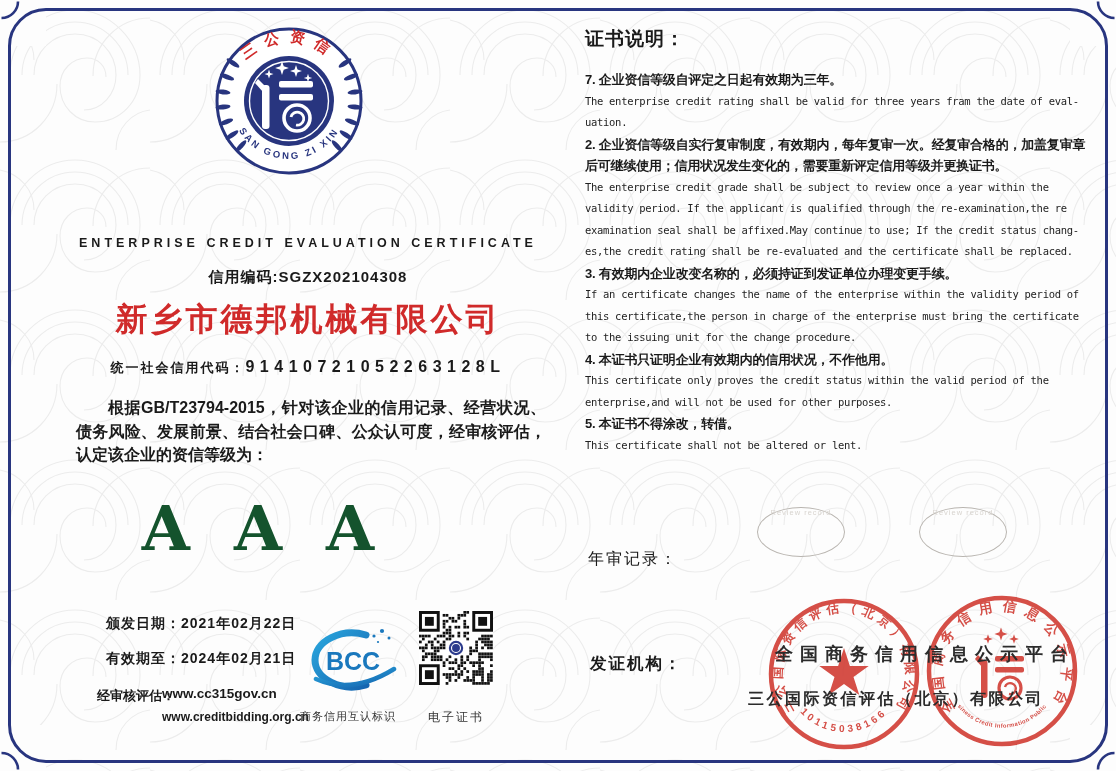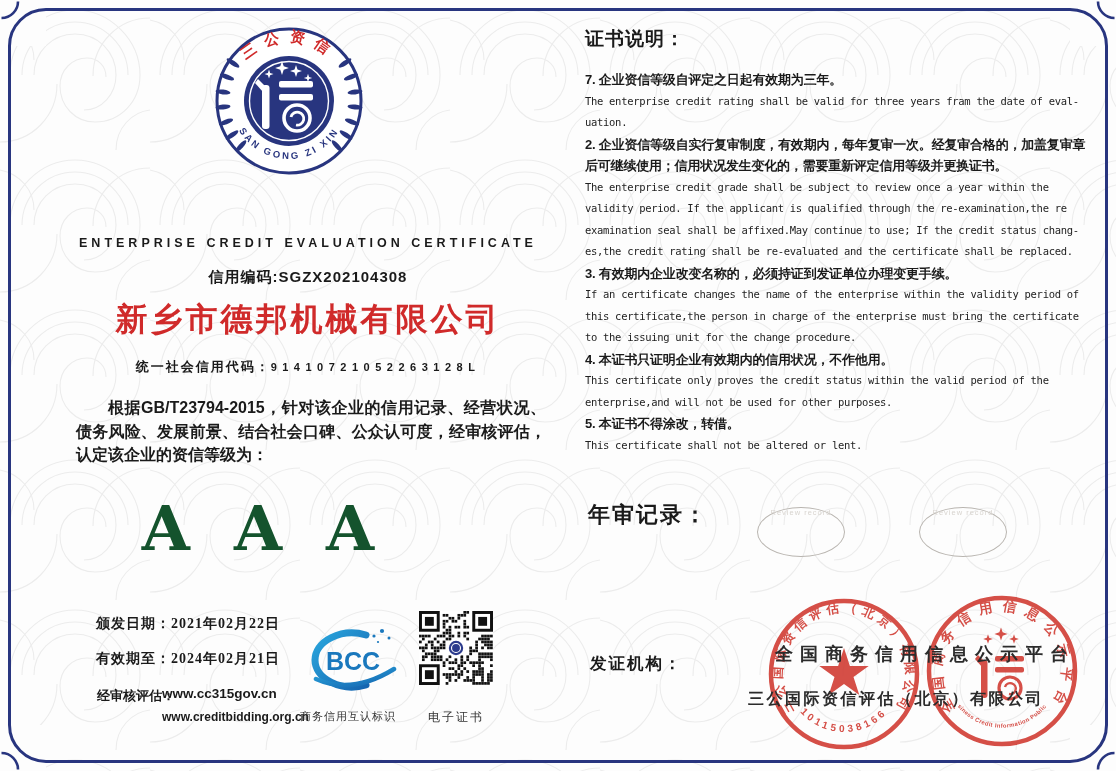--- a/index.html
+++ b/index.html
@@ -16,41 +16,41 @@
   
   .logo{left:215px;top:27px;width:148px;height:148px;z-index:2;}
   .title{left:58px;top:186px;width:500px;text-align:center;font-family:"DejaVu Serif","Liberation Serif",serif;
          font-weight:900;font-size:40px;letter-spacing:19px;margin-right:-19px;white-space:nowrap;z-index:2;}
   .subtitle{left:58px;top:236px;width:500px;text-align:center;font-weight:bold;font-size:12.5px;
             letter-spacing:4px;white-space:nowrap;z-index:2;}
   .creditcode{left:58px;top:268px;width:500px;text-align:center;font-weight:bold;font-size:15px;letter-spacing:1px;z-index:2;}
   .company{left:58px;top:298px;width:500px;text-align:center;font-weight:bold;font-size:32px;
            letter-spacing:3px;color:#d02a2a;white-space:nowrap;z-index:2;}
   .uscc{left:58px;top:358px;width:500px;text-align:center;font-weight:bold;font-size:13px;letter-spacing:2px;z-index:2;}
-  .uscc .val{letter-spacing:5.5px;font-size:11px;}
+  .uscc .val{letter-spacing:5.5px;font-size:16px;}
   .statement{left:76px;top:396px;width:470px;font-size:16px;font-weight:600;line-height:23.5px;
              text-align:justify;text-indent:2em;z-index:2;}
   .rating{left:100px;top:492px;width:360px;text-align:center;font-family:"DejaVu Serif","Liberation Serif",serif;
           font-weight:bold;font-size:62px;letter-spacing:44px;margin-right:-44px;color:#14532d;white-space:nowrap;z-index:2;}
-  .dateline{left:96px;font-size:14px;font-weight:bold;letter-spacing:1px;z-index:2;font-family:Liberation Serif, serif;}
+  .dateline{left:106px;font-size:14px;font-weight:bold;letter-spacing:1px;z-index:2;}
   .d1{top:615px;} .d2{top:650px;}
   .queryline{left:97px;top:687px;font-size:13px;font-weight:bold;z-index:2;}
   .url1{left:162px;top:686px;font-size:13.5px;font-weight:bold;z-index:2;}
   .url2{left:162px;top:710px;font-size:12px;font-weight:bold;z-index:2;}
   .bcc{left:302px;top:626px;width:98px;height:68px;z-index:2;}
   .bcc-label{left:288px;top:709px;width:120px;text-align:center;font-size:11px;color:#333;letter-spacing:1px;z-index:2;}
   .qr{left:419px;top:611px;width:74px;height:74px;z-index:2;}
   .qr-label{left:414px;top:709px;width:84px;text-align:center;font-size:12px;color:#333;letter-spacing:2px;z-index:2;}
   
   .r-head{left:585px;top:26px;font-size:19px;font-weight:bold;letter-spacing:1px;z-index:2;}
   .ins{left:585px;top:69px;width:504px;z-index:2;}
   .ins-cn{font-size:13px;font-weight:bold;line-height:21.5px;height:21.5px;letter-spacing:-0.2px;white-space:nowrap;}
   .ins-en{font-family:"DejaVu Sans Mono","Liberation Mono",monospace;font-size:10.5px;letter-spacing:-0.3px;
           line-height:21.5px;height:21.5px;color:#222;white-space:nowrap;}
-  .review-label{left:588px;top:500px;font-size:22px;font-weight:bold;letter-spacing:2px;z-index:2;}
+  .review-label{left:588px;top:549px;font-size:16px;font-weight:normal;letter-spacing:2px;z-index:2;}
   .oval{width:86px;height:48px;border:1.5px solid #b9b5b0;border-radius:50%;z-index:2;
         display:flex;align-items:flex-start;justify-content:center;background:transparent;}
   .oval span{font-size:7.5px;color:#d8d4cf;letter-spacing:1px;}
   .ov1{left:757px;top:507px;} .ov2{left:919px;top:507px;}
   .issuer-label{left:590px;top:653px;font-size:16.5px;font-weight:bold;letter-spacing:2px;z-index:3;}
   .stamp{width:160px;height:160px;z-index:2;opacity:0.93;}
   .st1{left:764px;top:594px;} .st2{left:922px;top:591px;}
   .issuer1{left:775px;top:642px;font-size:18px;font-weight:bold;letter-spacing:7px;color:#2b2b2b;white-space:nowrap;z-index:3;}
   .issuer2{left:748px;top:689px;font-size:16px;font-weight:bold;letter-spacing:2.5px;color:#2b2b2b;white-space:nowrap;z-index:3;}
 </style>

